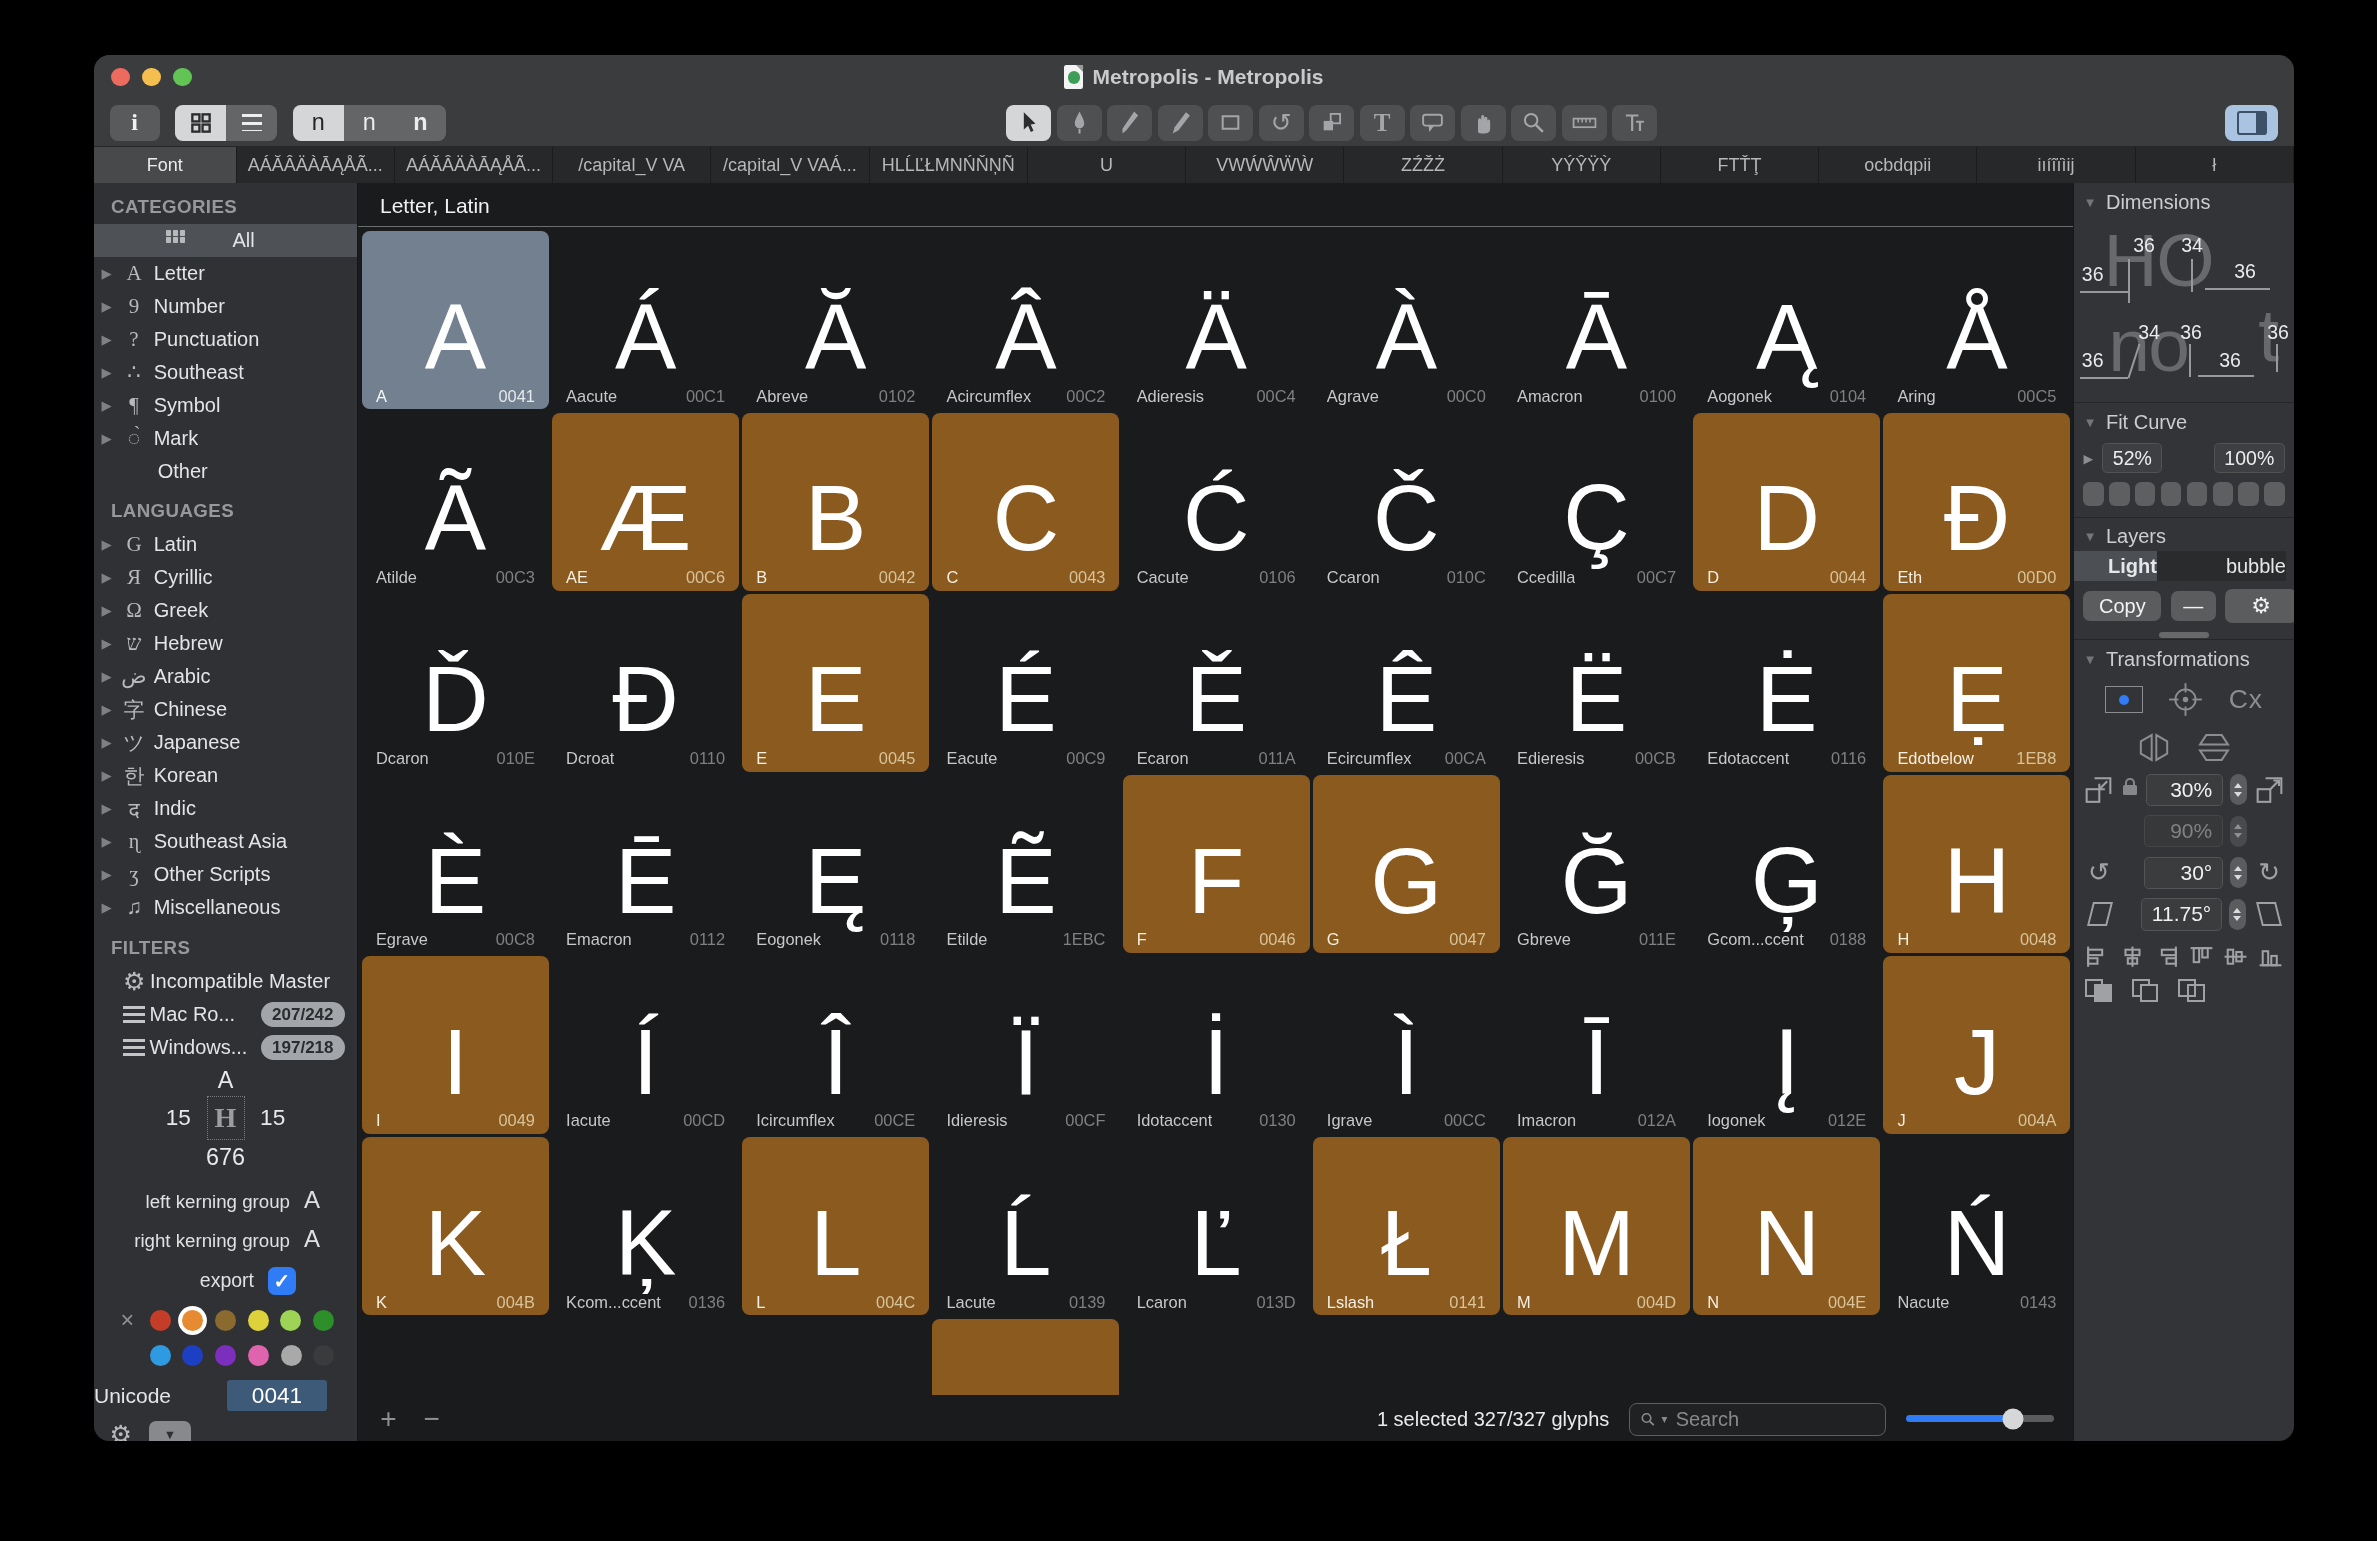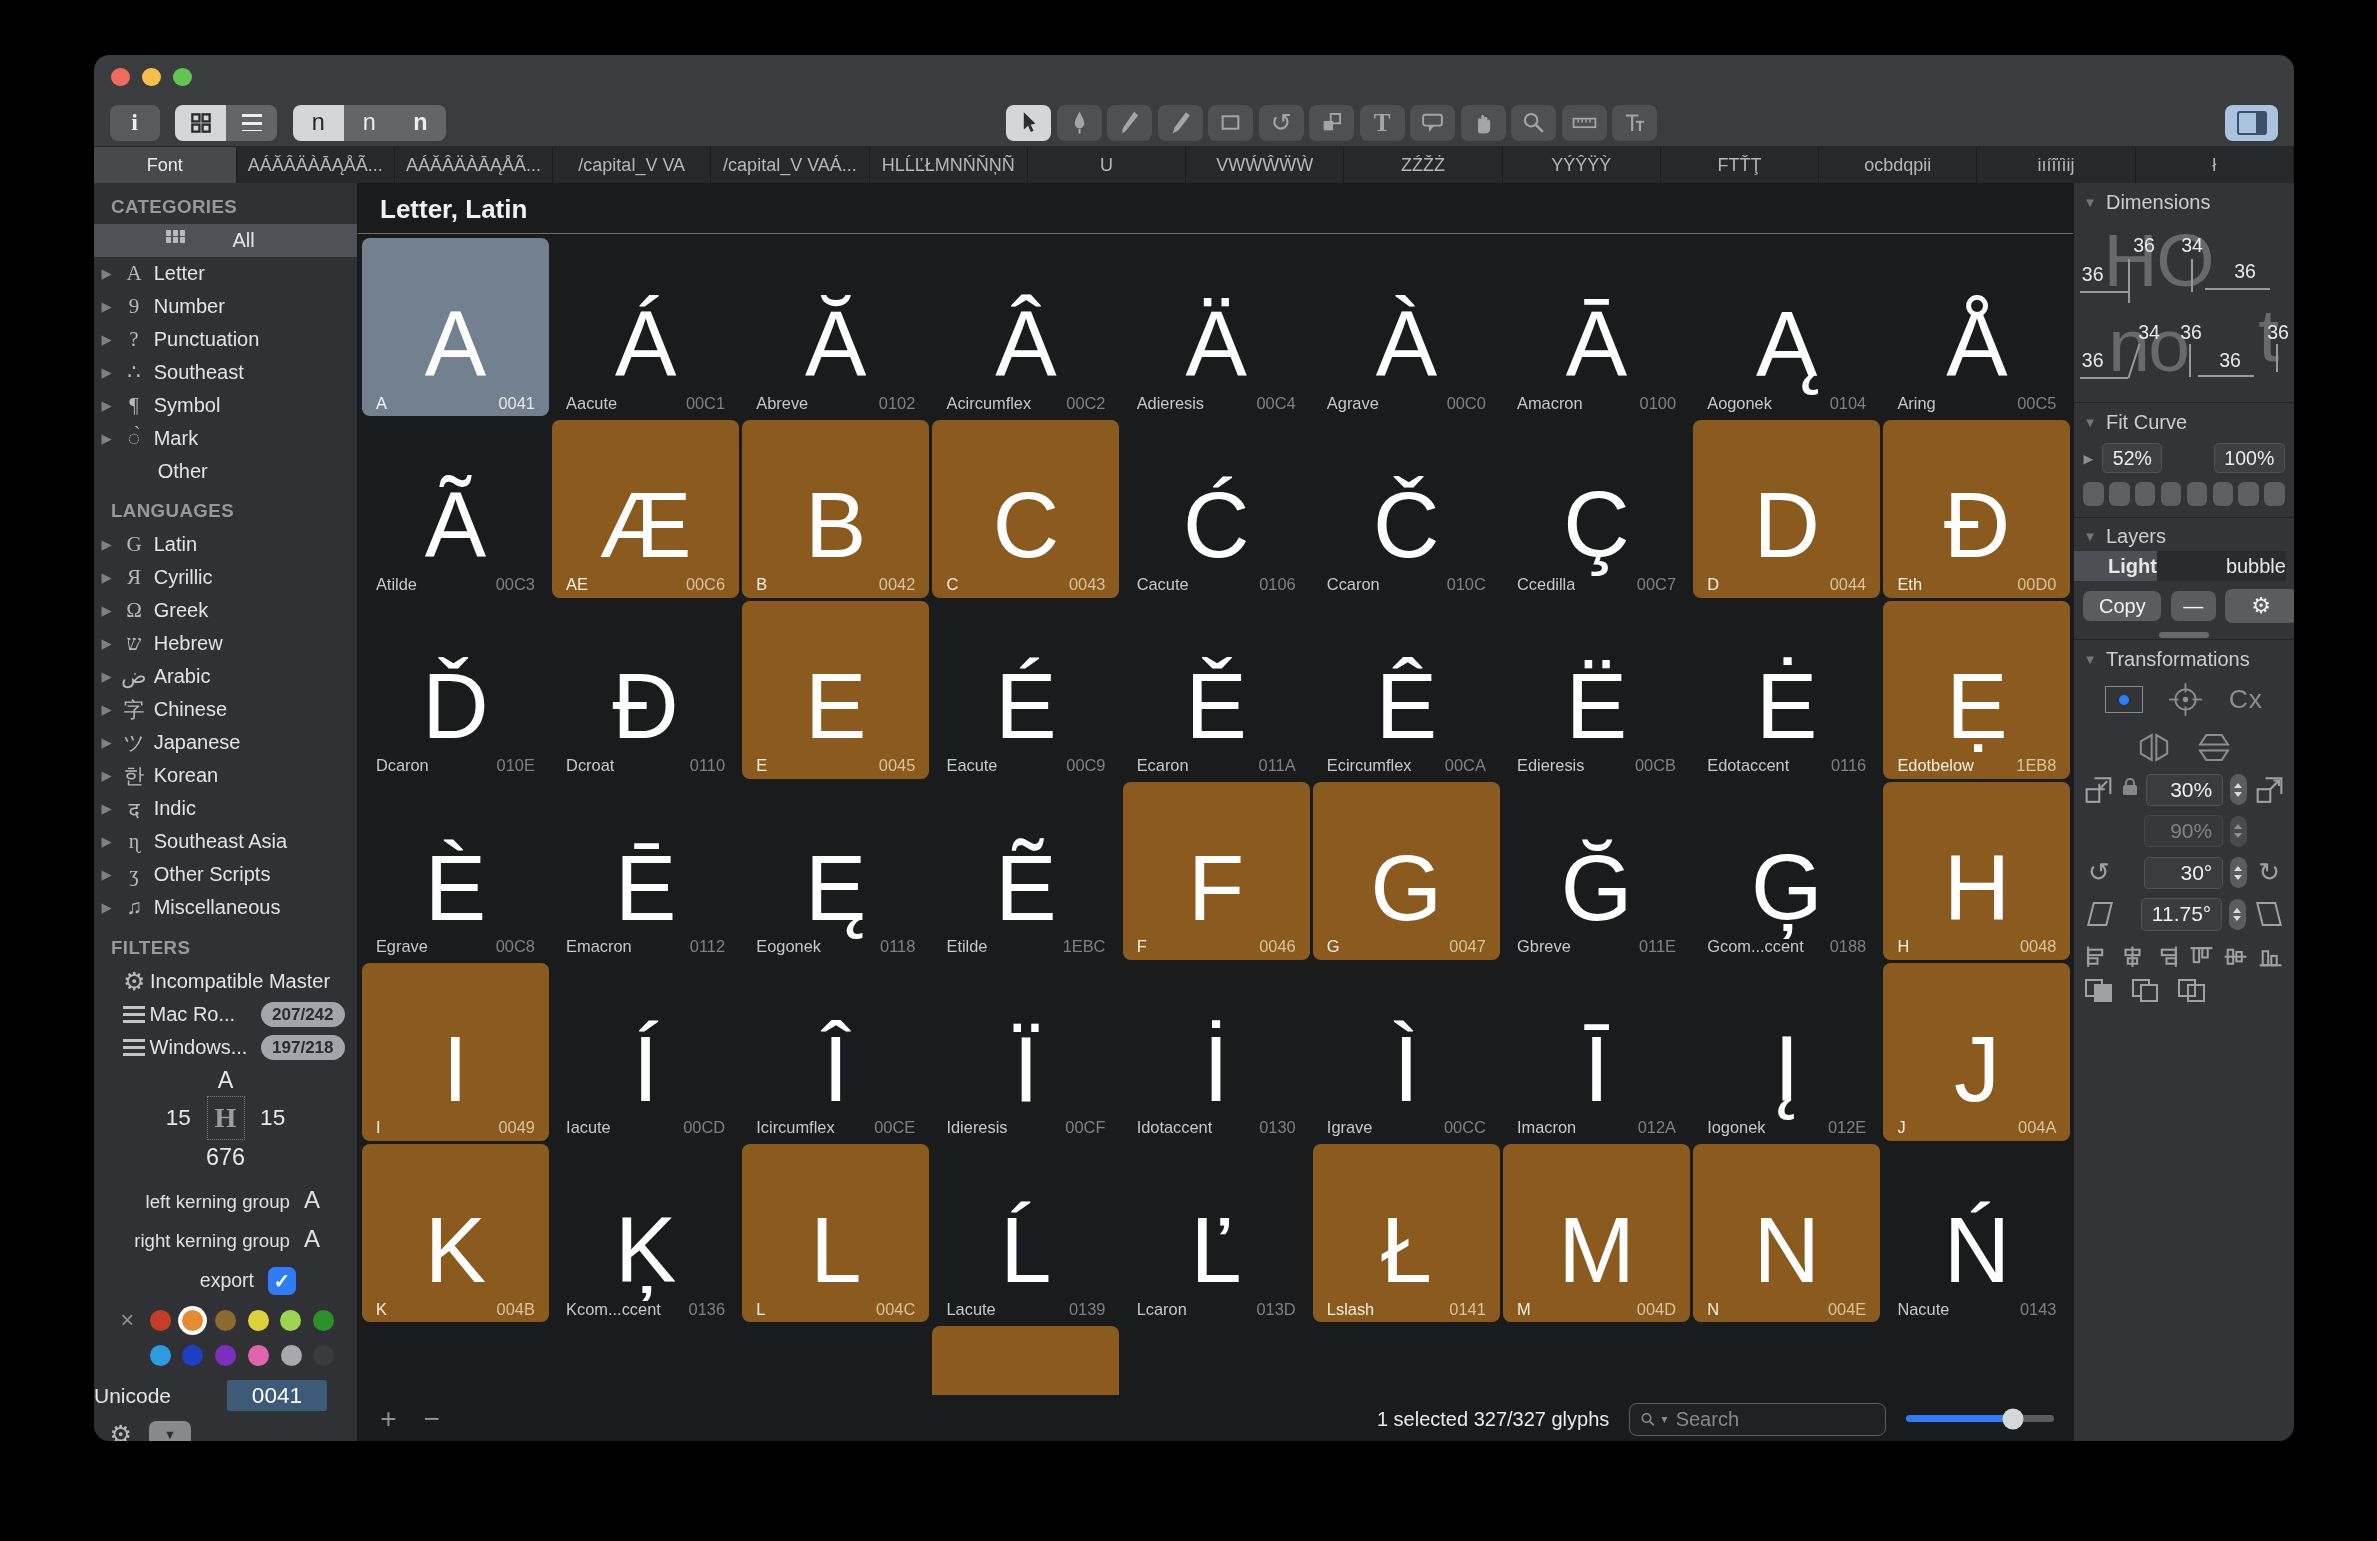--- a/index.html
+++ b/index.html
@@ -72,21 +72,21 @@
   .dots.row2{margin-left:33px;margin-top:11px;}
   .gi-uni{width:100%;display:flex;justify-content:space-between;align-items:center;gap:15.6px;padding-right:30px;
     box-sizing:border-box;font-size:21px;color:#e4e5e7;margin-top:14px;}
   .unifld{width:100px;height:31px;background:#3d5a78;border-radius:3.1px;color:#fff;display:flex;
     align-items:center;justify-content:center;font-size:22.6px;}
   .gi-bottom{width:100%;display:flex;gap:17px;padding:9.4px 0 0 15.6px;align-items:center;box-sizing:border-box;}
   .gearglyph{color:#b9babc;font-size:25px;line-height:1;}
   .dropbtn{width:42px;height:28px;background:#87898c;border-radius:7px;display:flex;align-items:center;justify-content:center;color:#2e2f31;font-size:12.5px;}
   
   .main{flex:1;min-width:0;background:#1a1b1d;display:flex;flex-direction:column;position:relative;}
-  .main-h{font-size:26px;font-weight:700;color:#f0f1f2;padding:11px 0 7.8px 22px;border-bottom:0.8px solid #6d6e70;}
+  .main-h{font-size:21px;font-weight:400;color:#f0f1f2;padding:11px 0 7.8px 22px;border-bottom:0.8px solid #6d6e70;}
   .grid{flex:1;overflow:hidden;display:flex;flex-wrap:wrap;align-content:flex-start;padding:3.1px 0 0 2.3px;}
   .cell{width:187px;height:178px;margin:1.6px;border-radius:7.8px;display:flex;flex-direction:column;}
   .cell .g{flex:1;display:flex;align-items:flex-end;justify-content:center;font-size:92px;line-height:.95;
     color:#fff;font-weight:400;padding-bottom:1.6px;}
   .cell .meta{height:26.5px;display:flex;justify-content:space-between;align-items:center;padding:0 14px;font-size:16.4px;}
   .meta .nm{color:#c7c8c9;overflow:hidden;white-space:nowrap;}
   .meta .cd{color:#7f8082;margin-left:6.2px;}
   .cell.brown{background:#8a5a1e;}
   .cell.brown .nm{color:#f6efe3;}
   .cell.brown .cd{color:#d8c39b;}
@@ -163,20 +163,24 @@
 <body>
 
 <div class="window">
 
   <div class="titlebar">
     <div class="lights">
       <div class="light" style="background: rgb(236, 106, 94);"></div>
       <div class="light" style="background: rgb(244, 191, 79);"></div>
       <div class="light" style="background: rgb(97, 196, 84);"></div>
     </div>
+    <div class="titlewrap">
+      <div class="docicon"></div>
+      <div class="apptitle">Metropolis - Metropolis</div>
+    </div>
   </div>
 
   <div class="toolbar">
     <div class="tbgroup">
       <div class="tbtn ibtn">i</div>
       <div class="seg">
         <div class="opt on">
           <svg width="22" height="22" viewBox="0 0 28 28">
             <g fill="none" stroke="#2c2d2f" stroke-width="3">
               <rect x="3" y="3" width="9" height="9"></rect>

